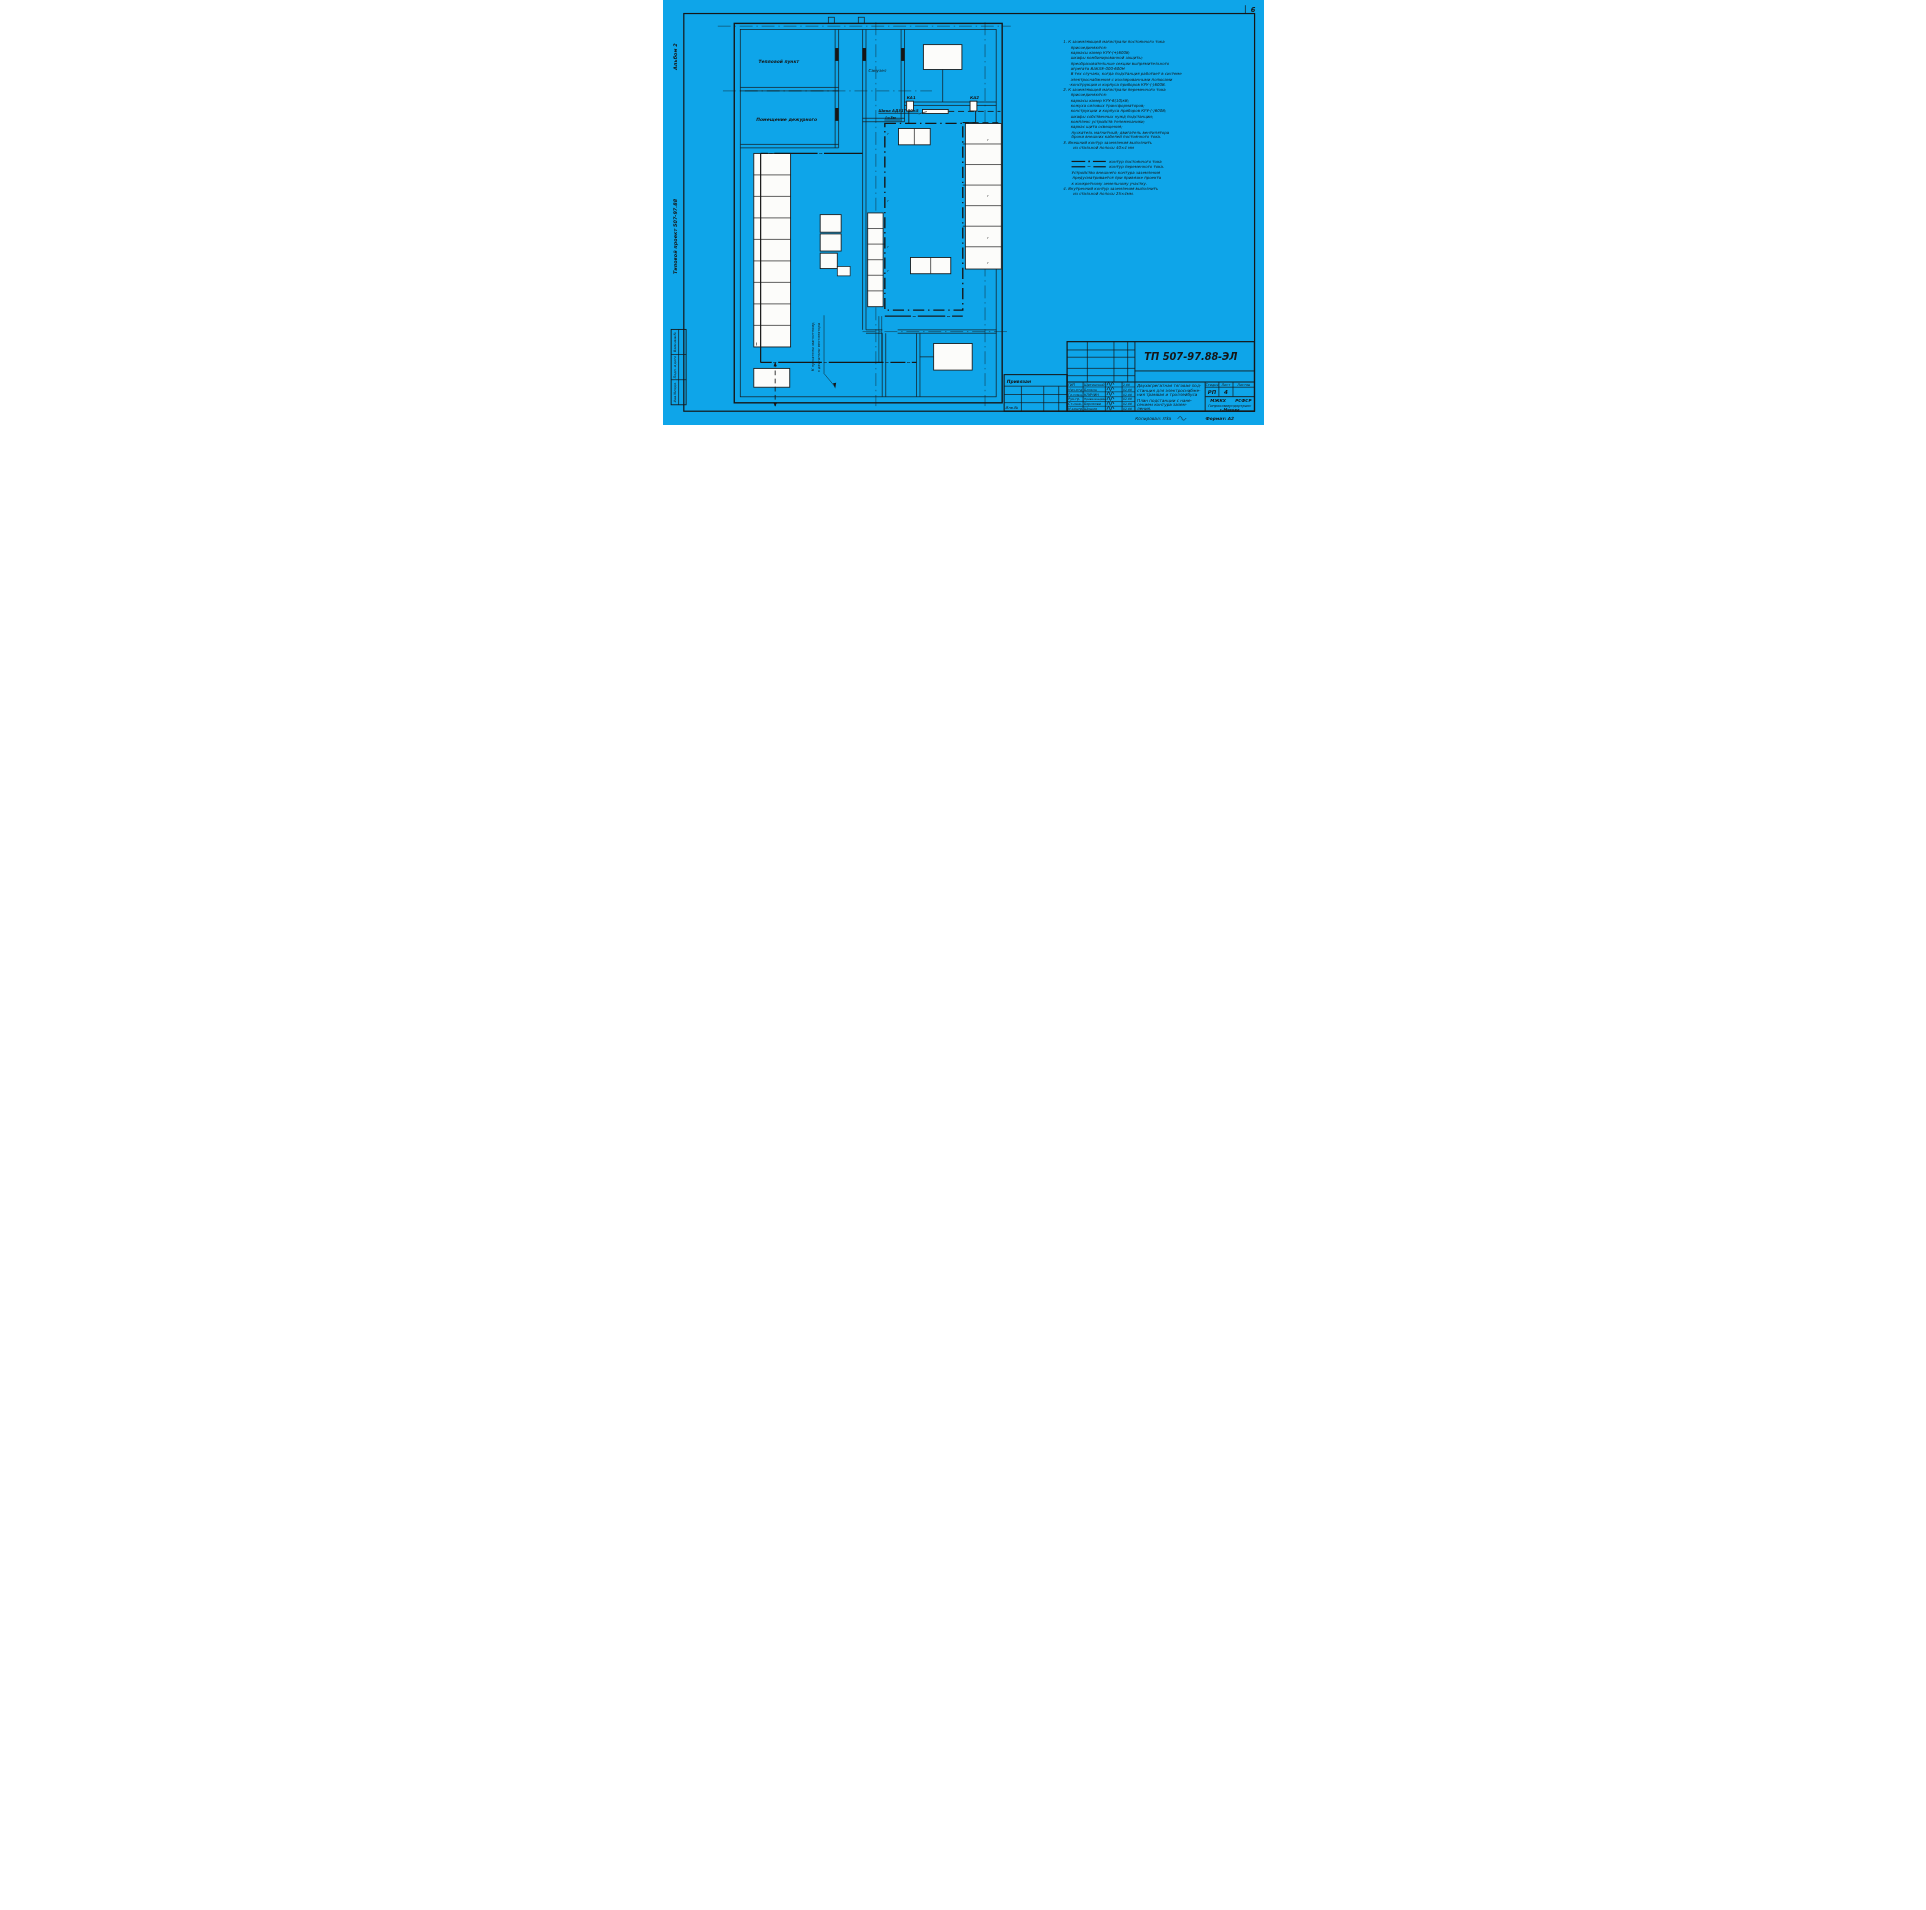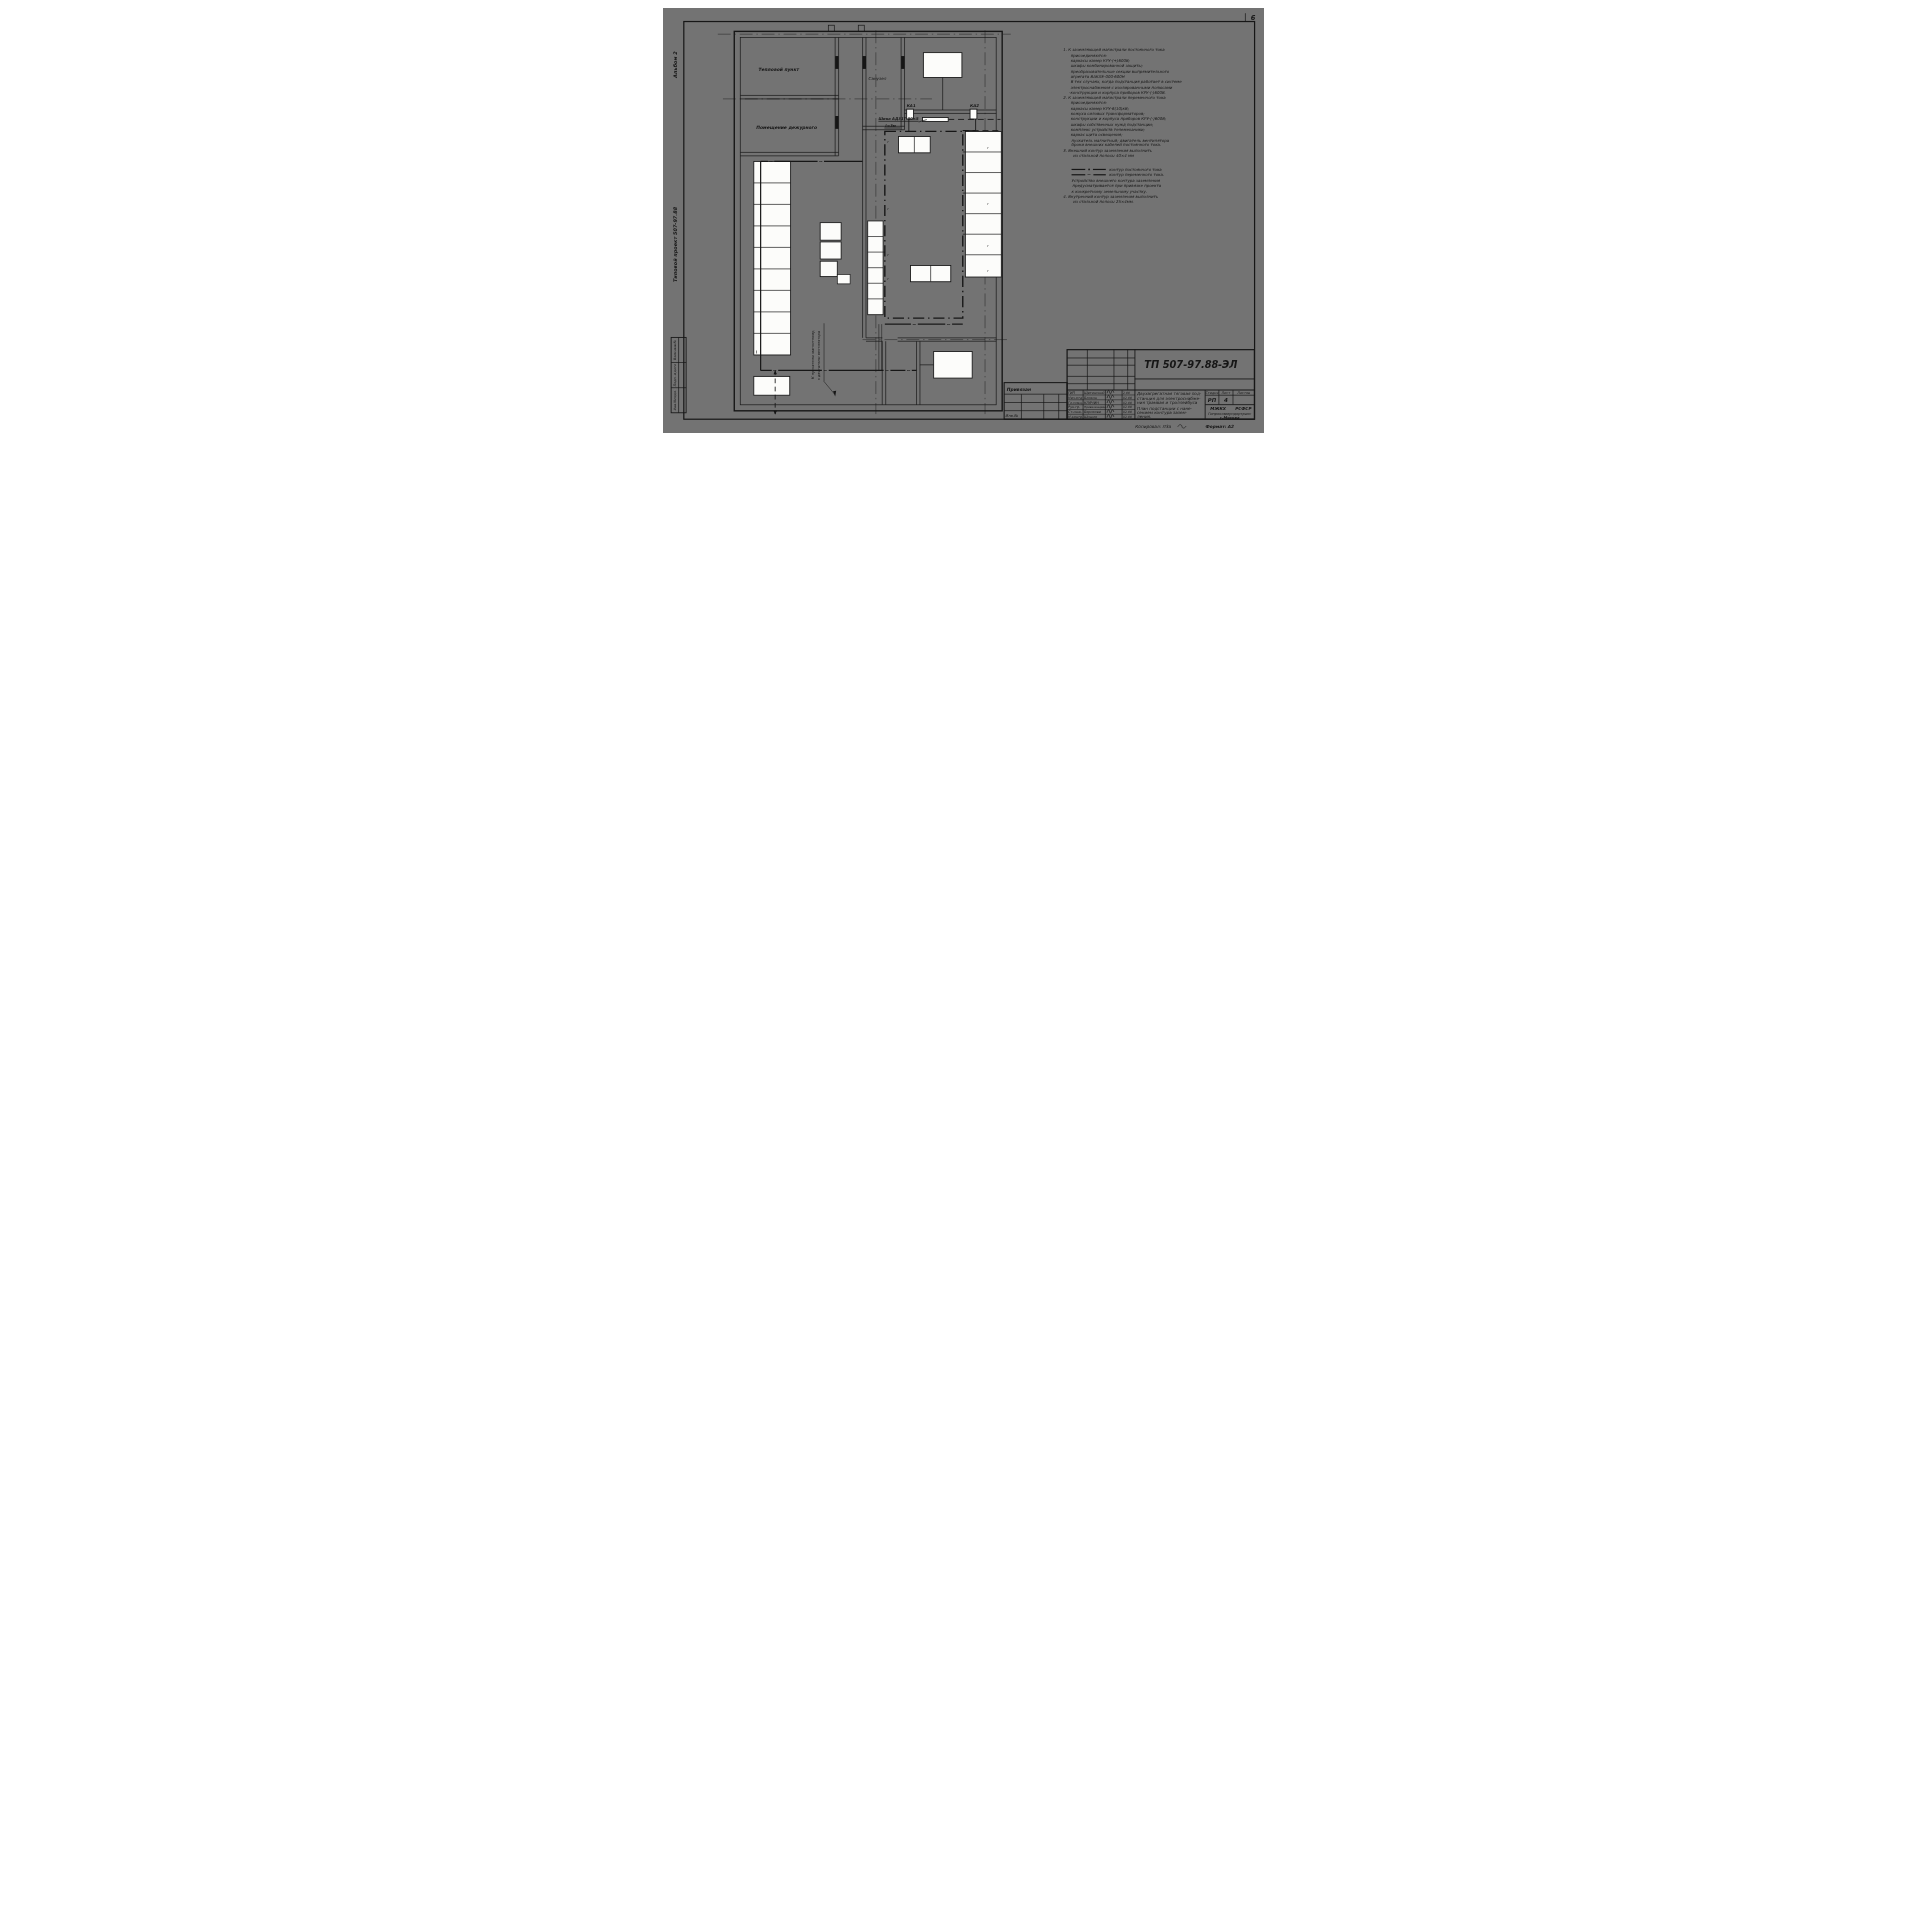--- a/index.html
+++ b/index.html
@@ -1,16 +1,16 @@
 <!DOCTYPE html>
 <html style="font-size:6.2px"><head>
 <meta charset="utf-8">
 <style>
   html,body{margin:0;padding:0;background:#ffffff;}
-  .sheet{width:601px;height:425px;background:#737373;position:relative;margin:8px auto;overflow:hidden;}
+  .sheet{width:601px;height:425px;background:#0ea5e9;position:relative;margin:0 auto;overflow:hidden;}
   svg{display:block;width:100%;height:100%;}
   .t{font-family:"DejaVu Sans",sans-serif;font-style:italic;fill:#161616;}
   .b{font-weight:bold;}
   .mid{text-anchor:middle;}
   .end{text-anchor:end;}
   .ln{stroke:#161616;fill:none;}
   .wh{fill:#fcfcfa;stroke:#161616;}
 </style>
 </head>
 <body>

